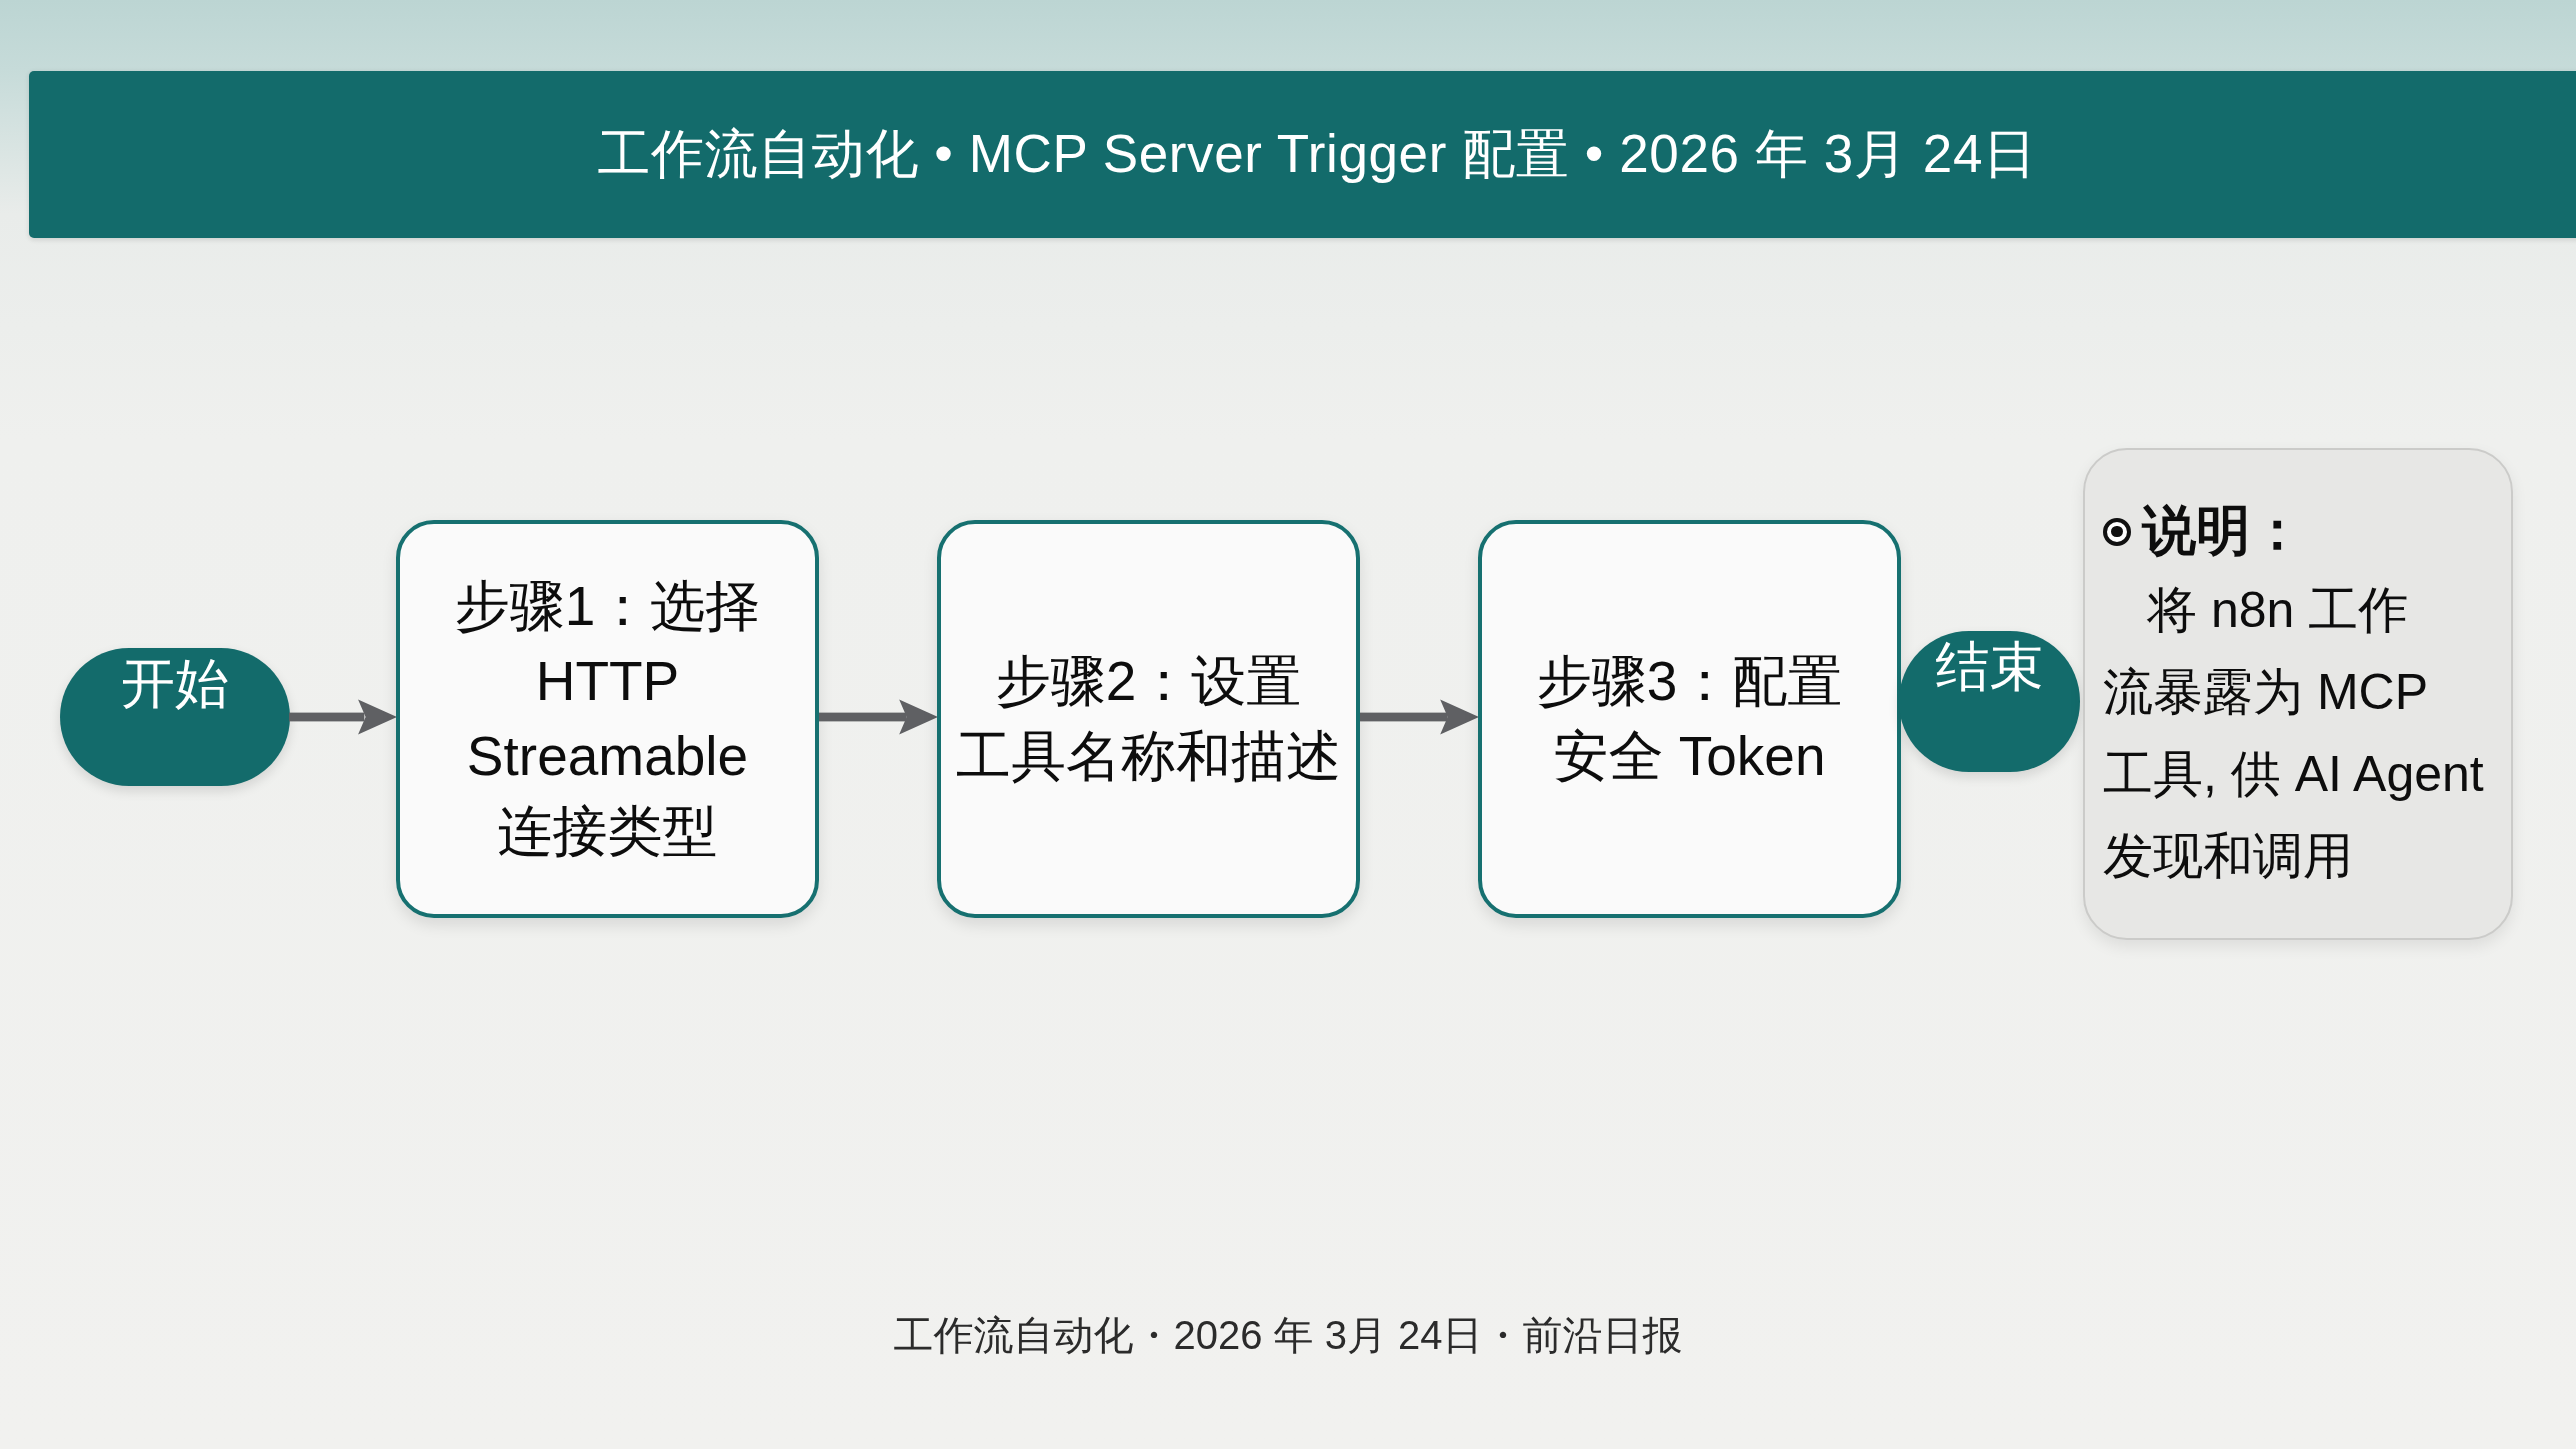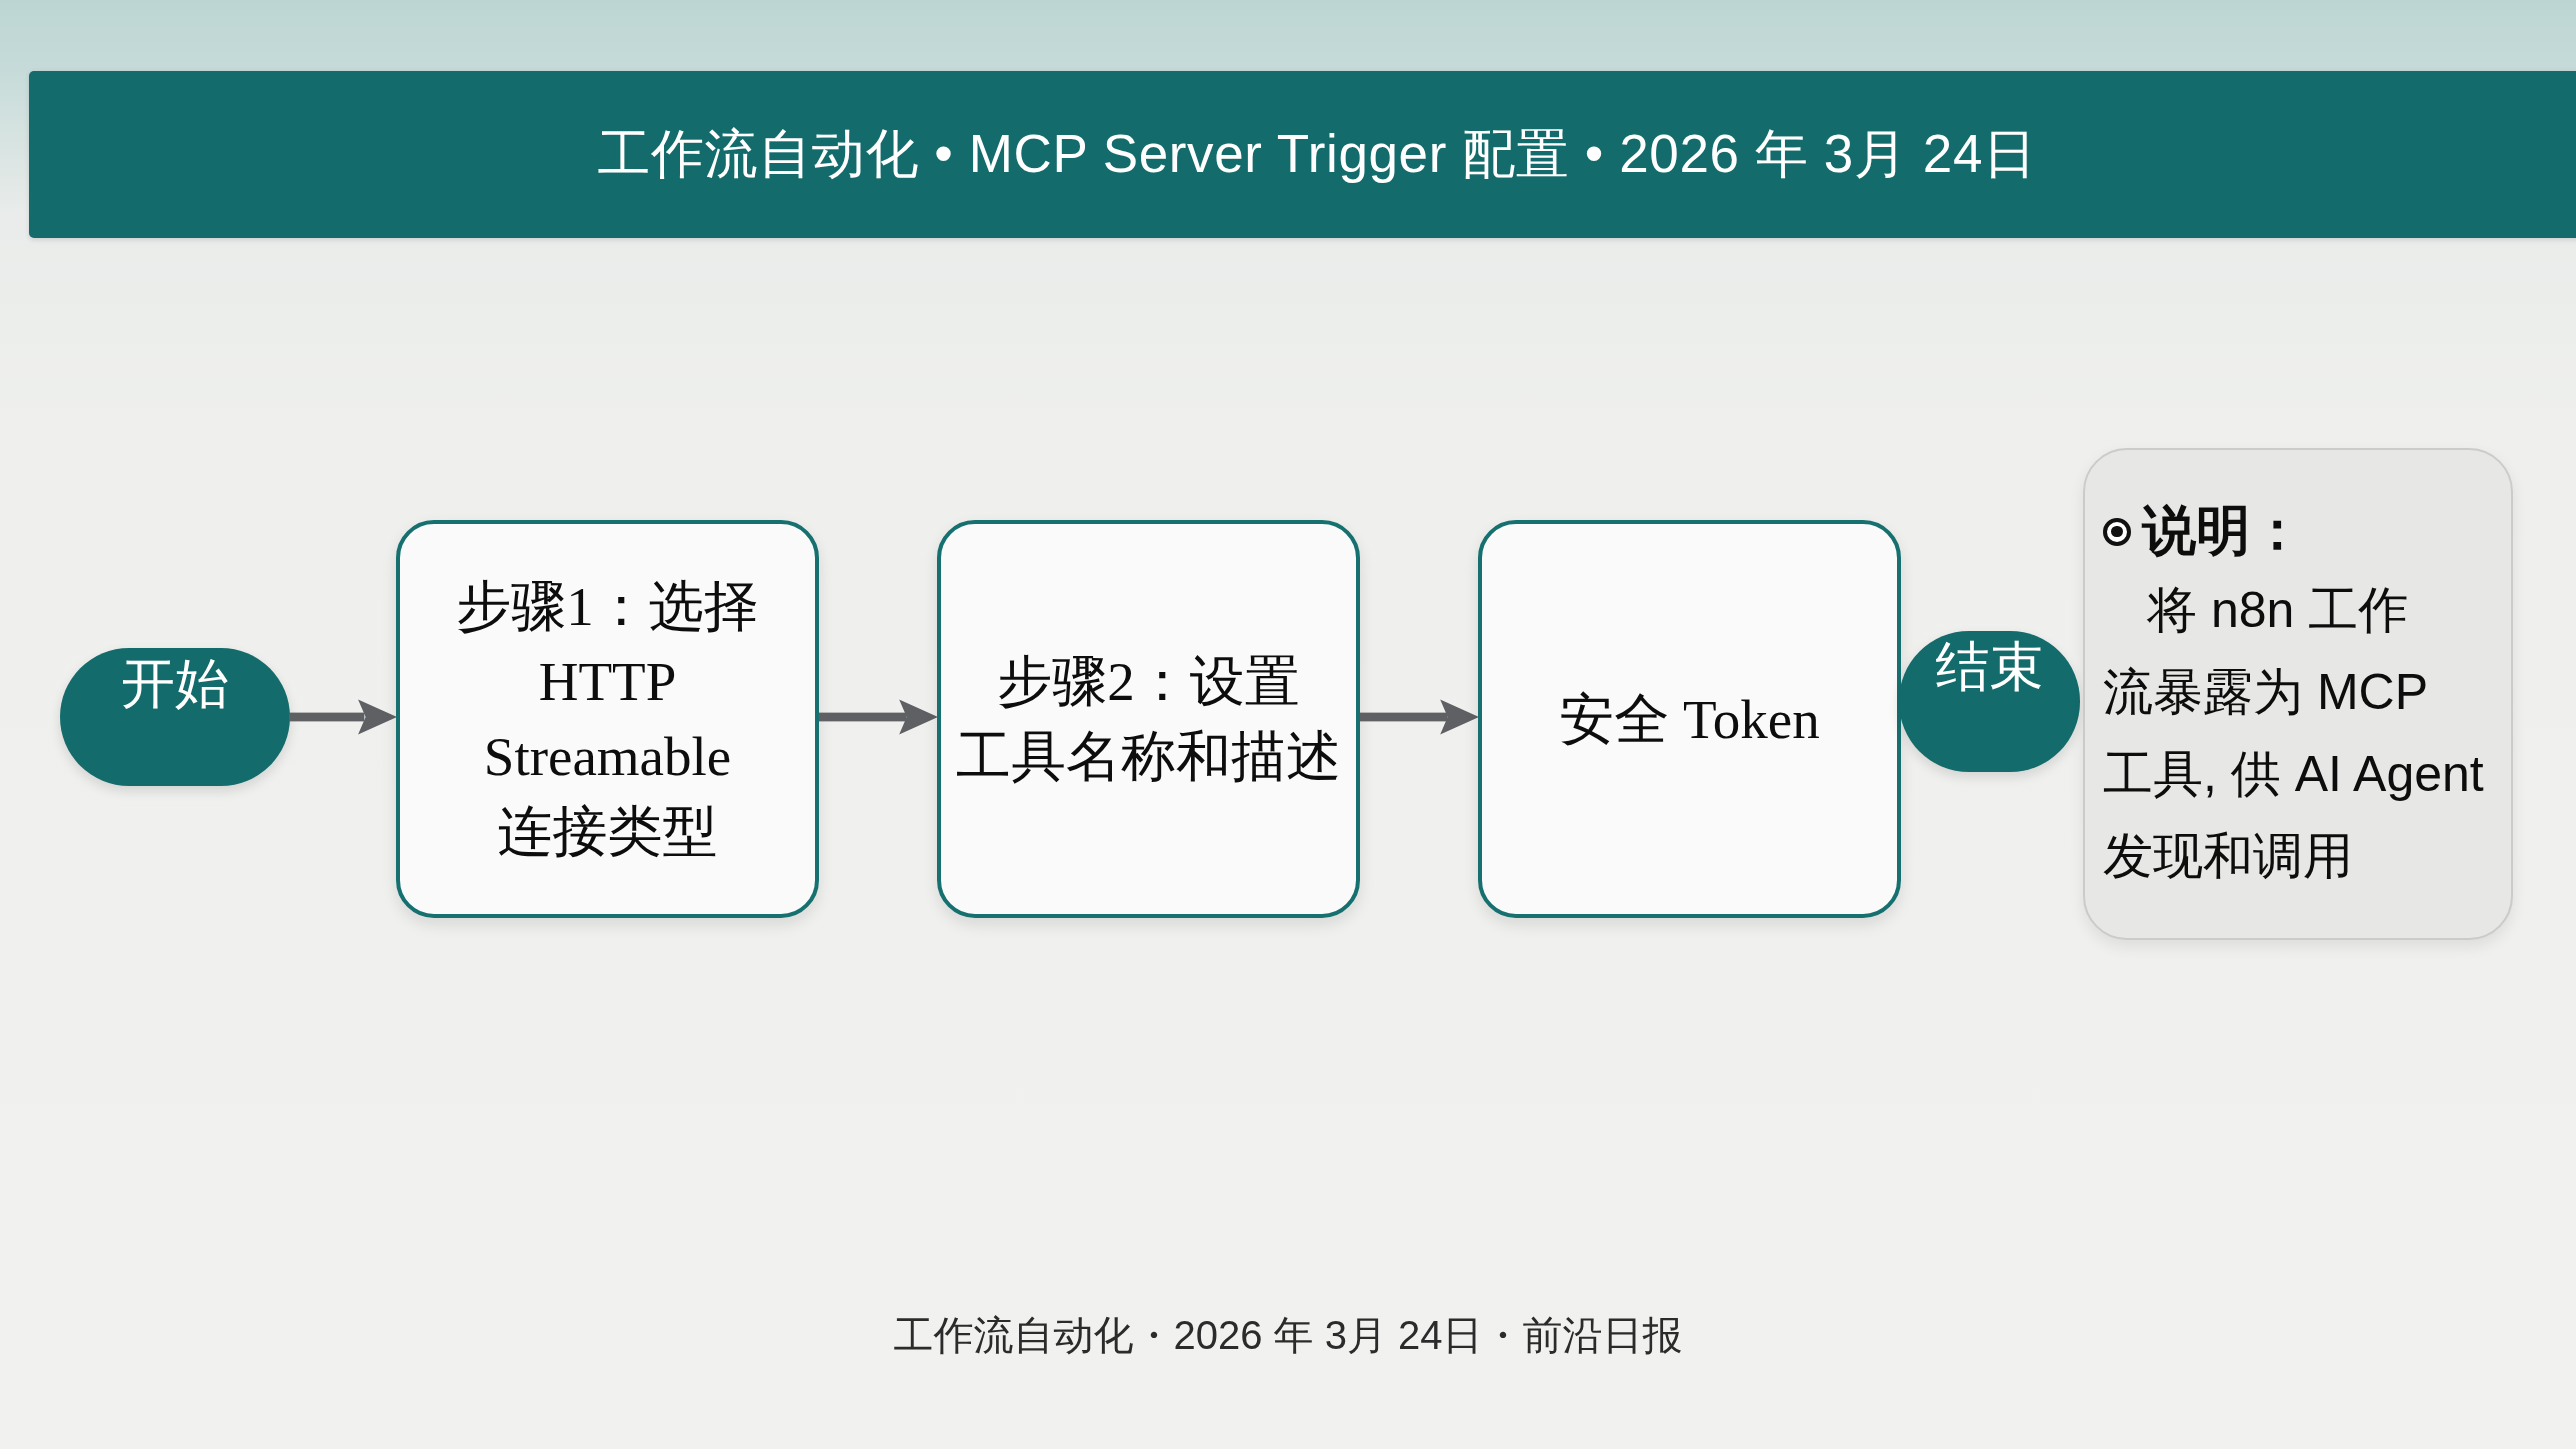--- a/index.html
+++ b/index.html
@@ -27,21 +27,21 @@
     .step {
       position: absolute; top: 520px; width: 415px; height: 390px;
       background: #fafafa; border: 4.4px solid #167070; border-radius: 38px;
       box-shadow: 0 6.3px 15px rgba(0,0,0,0.10);
       display: flex; flex-direction: column; align-items: center; justify-content: center;
       color: #0d0d0d; font-size: 55px; line-height: 75px; text-align: center;
     }
     .step1 { left: 396px; }
     .step2 { left: 937px; }
     .step3 { left: 1478px; }
-    .step-line { display: block; white-space: nowrap; font-family: Liberation Serif, serif; }
+    .step-line { display: block; white-space: nowrap; }
     .arrow { position: absolute; height: 38px; }
     .arrow svg { display: block; }
     .a1 { left: 289px; top: 698px; width: 108px; }
     .a2 { left: 819px; top: 698px; width: 119px; }
     .a3 { left: 1360px; top: 698px; width: 119px; }
     .note {
       position: absolute; left: 2083px; top: 448px; width: 430px; height: 492px;
       background: #e7e7e5; border: 2.5px solid #cbcbc9; border-radius: 44px;
       box-shadow: 0 6.3px 15px rgba(0,0,0,0.08);
       box-sizing: border-box; padding: 44px 19px 0 18px;
@@ -101,20 +101,21 @@
 </div>
 
 <div class="arrow a3">
   <svg width="119" height="38" viewBox="0 0 190 60">
     <rect x="0" y="23" width="140" height="14" fill="#5f6063"></rect>
     <path d="M128 2 L190 30 L128 58 L140 30 Z" fill="#5f6063"></path>
   </svg>
 </div>
 
 <div class="step step3">
+  <span class="step-line">步骤3：配置</span>
   <span class="step-line">安全 Token</span>
 </div>
 
 <div class="pill end">
   <span>结束</span>
 </div>
 
 <div class="note">
   <div class="note-title">
     <span class="note-icon"></span>

